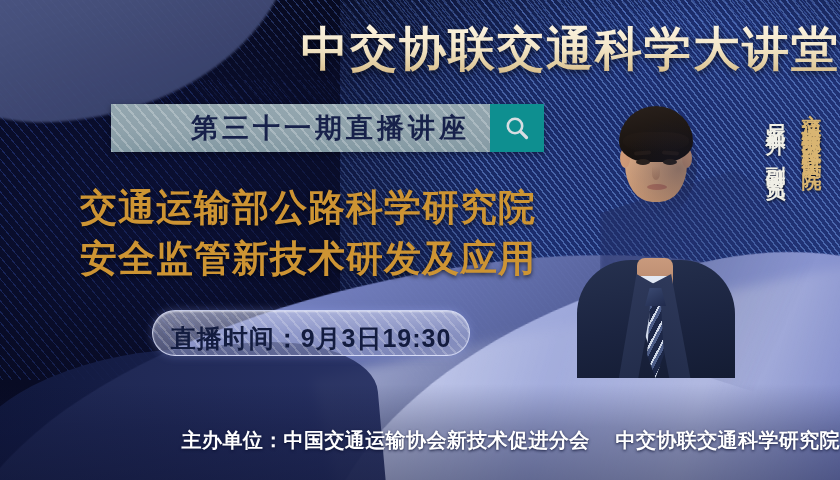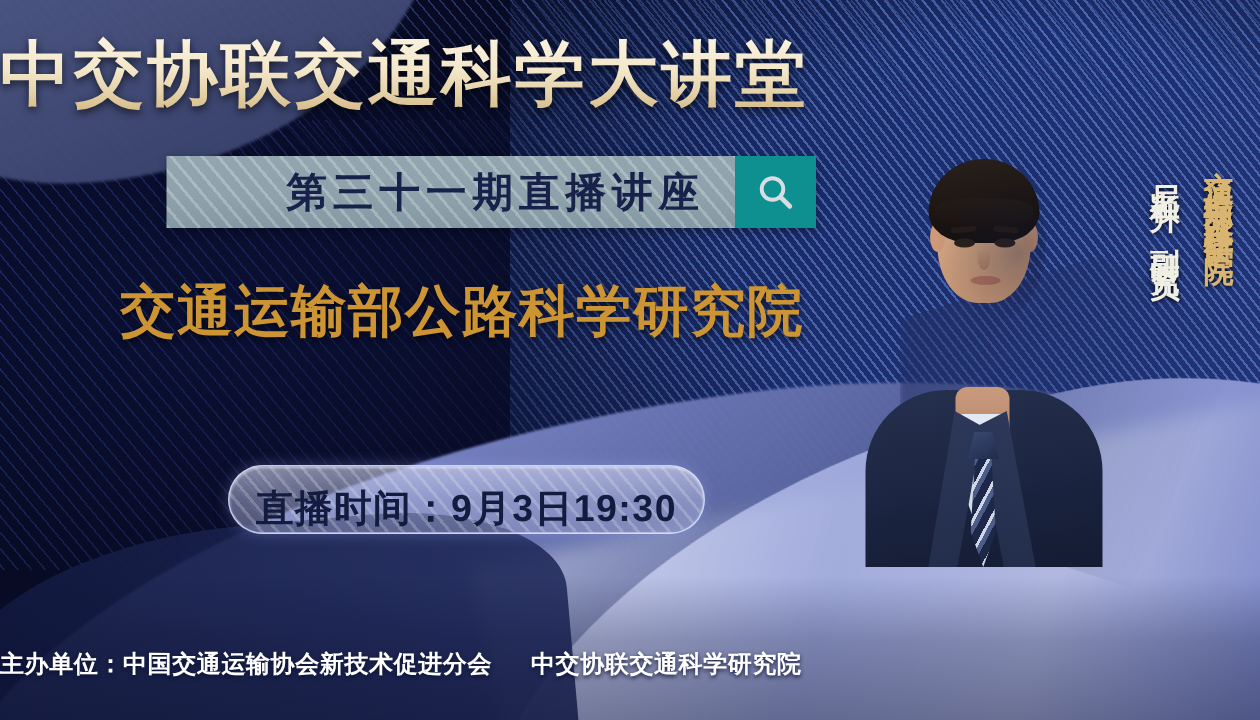--- a/index.html
+++ b/index.html
@@ -160,21 +160,21 @@
   .p-nose{position:absolute;left:77px;top:88px;width:8px;height:14px;background:linear-gradient(180deg,rgba(180,130,100,0),rgba(160,110,84,.55));border-radius:0 0 50% 50%;}
   .p-mouth{position:absolute;left:72px;top:106px;width:20px;height:6px;background:#b2725f;border-radius:50%;}
   .p-shadow{
     position:absolute;left:40px;top:30px;width:82px;height:110px;
     background:radial-gradient(ellipse at 78% 55%, rgba(20,26,56,.38) 0%, rgba(20,26,56,0) 62%);
     border-radius:50%;
   }
 
   
   .main-title{
-    position:absolute;left:0;top:18px;width:840px;text-align:left;
+    position:absolute;left:0;top:18px;width:840px;text-align:right;
     font-size:47px;font-weight:bold;letter-spacing:2px;
     background:linear-gradient(180deg,#fdf6e6 0%,#f3e6c9 46%,#e3cfa4 72%,#cdae79 100%);
     -webkit-background-clip:text;background-clip:text;
     color:transparent;-webkit-text-fill-color:transparent;
     filter:drop-shadow(0 2px 3px rgba(0,0,0,.65));
     white-space:nowrap;
   }
 
   
   .searchbar{
@@ -239,22 +239,22 @@
     right:14px;top:98px;font-size:20px;color:#d9b572;
     text-shadow:0 1px 3px rgba(0,0,0,.75);
   }
   .vtext-name{
     right:50px;top:108px;font-size:20px;color:#f0efe6;
     text-shadow:0 1px 3px rgba(0,0,0,.75);
   }
 
   
   .footer{
-    position:absolute;left:0;bottom:26px;width:840px;text-align:left;
-    color:#ffffff;font-size:16px;font-weight:bold;letter-spacing:.4px;
+    position:absolute;left:0;bottom:26px;width:840px;text-align:right;
+    color:#ffffff;font-size:20px;font-weight:bold;letter-spacing:.4px;
     text-shadow:0 1px 3px rgba(10,16,48,.9);
   }
   .footer .gap{display:inline-block;width:26px;}
 </style>
 </head>
 <body>
 
 <div class="stage">
 
   <div class="bg-base"></div>
@@ -301,20 +301,21 @@
         <svg width="28" height="28" viewBox="0 0 28 28" aria-hidden="true">
           <circle cx="12" cy="12" r="7.2" fill="none" stroke="#d7dde2" stroke-width="2.6"></circle>
           <line x1="17.4" y1="17.4" x2="23.5" y2="23.5" stroke="#d7dde2" stroke-width="3.2" stroke-linecap="round"></line>
         </svg>
       </span>
     </div>
   </div>
 
   <div class="subject">
     <div>交通运输部公路科学研究院</div>
+    <div>安全监管新技术研发及应用</div>
   </div>
 
   <div class="time-pill">
     <span>直播时间：9月3日19:30</span>
   </div>
 
   <div class="vtext vtext-org">交通运输部公路科学研究院</div>
   <div class="vtext vtext-name">尼颖升 副研究员</div>
 
   <div class="footer-shade"></div>

